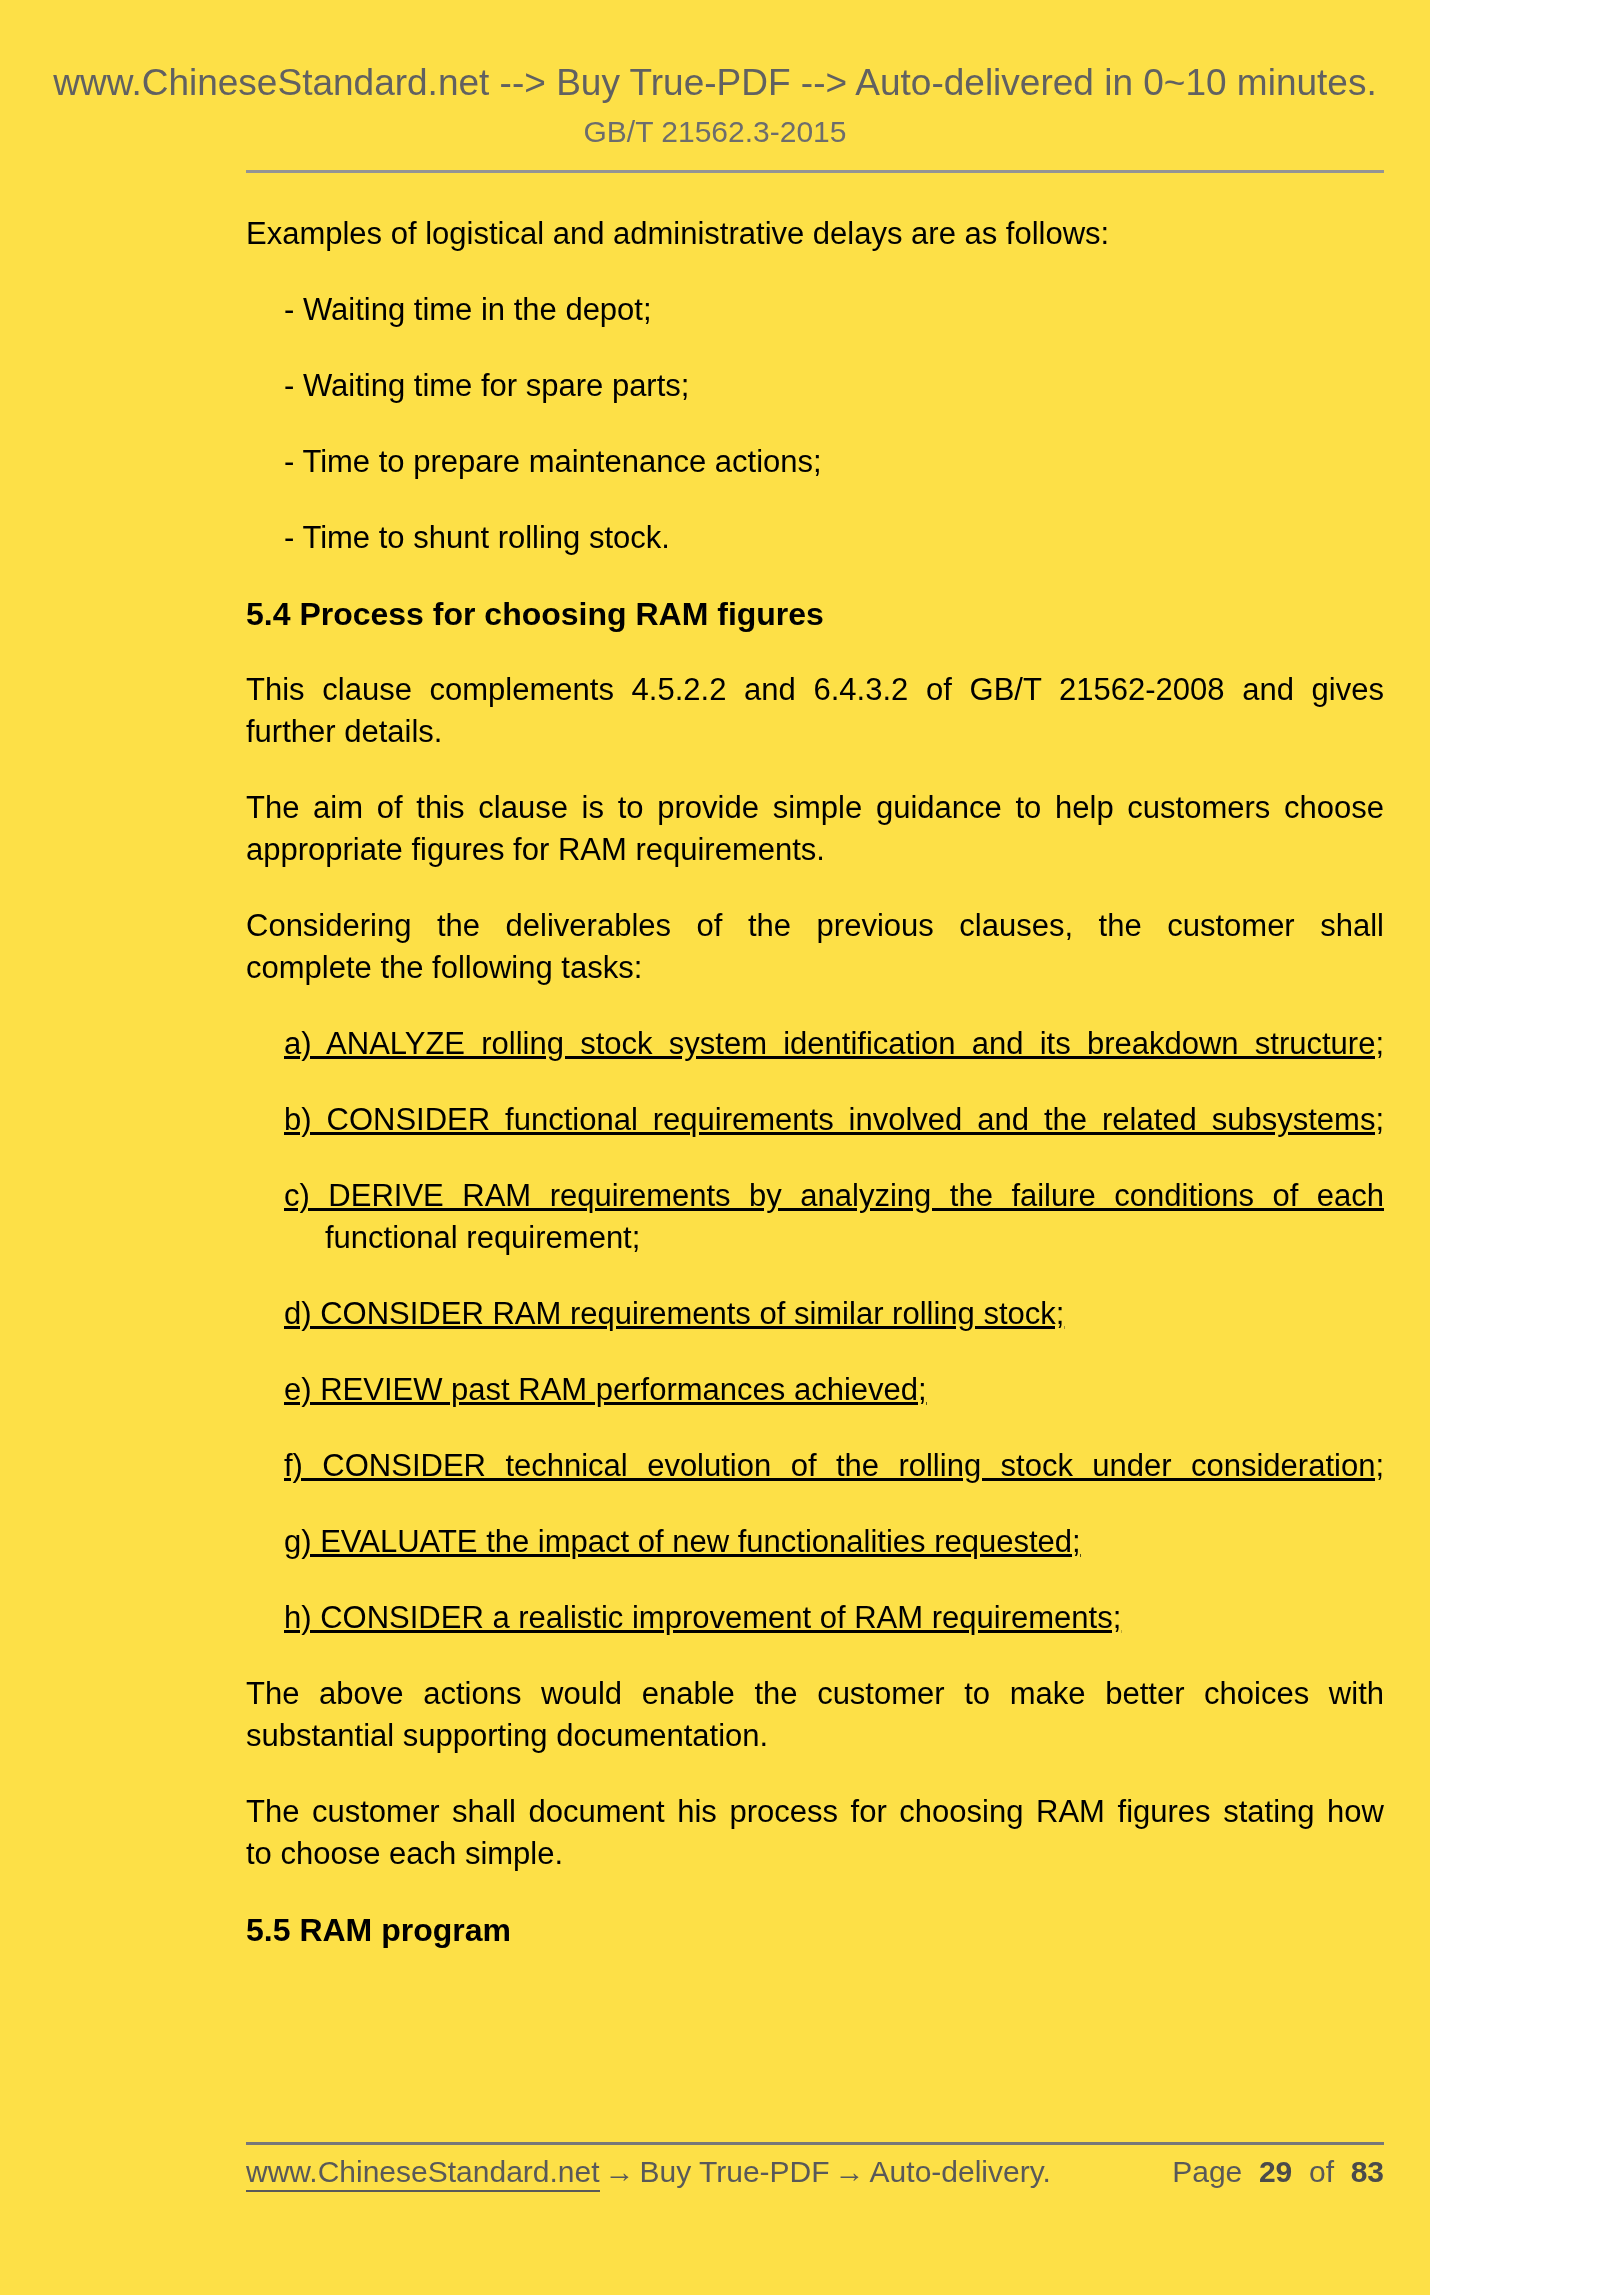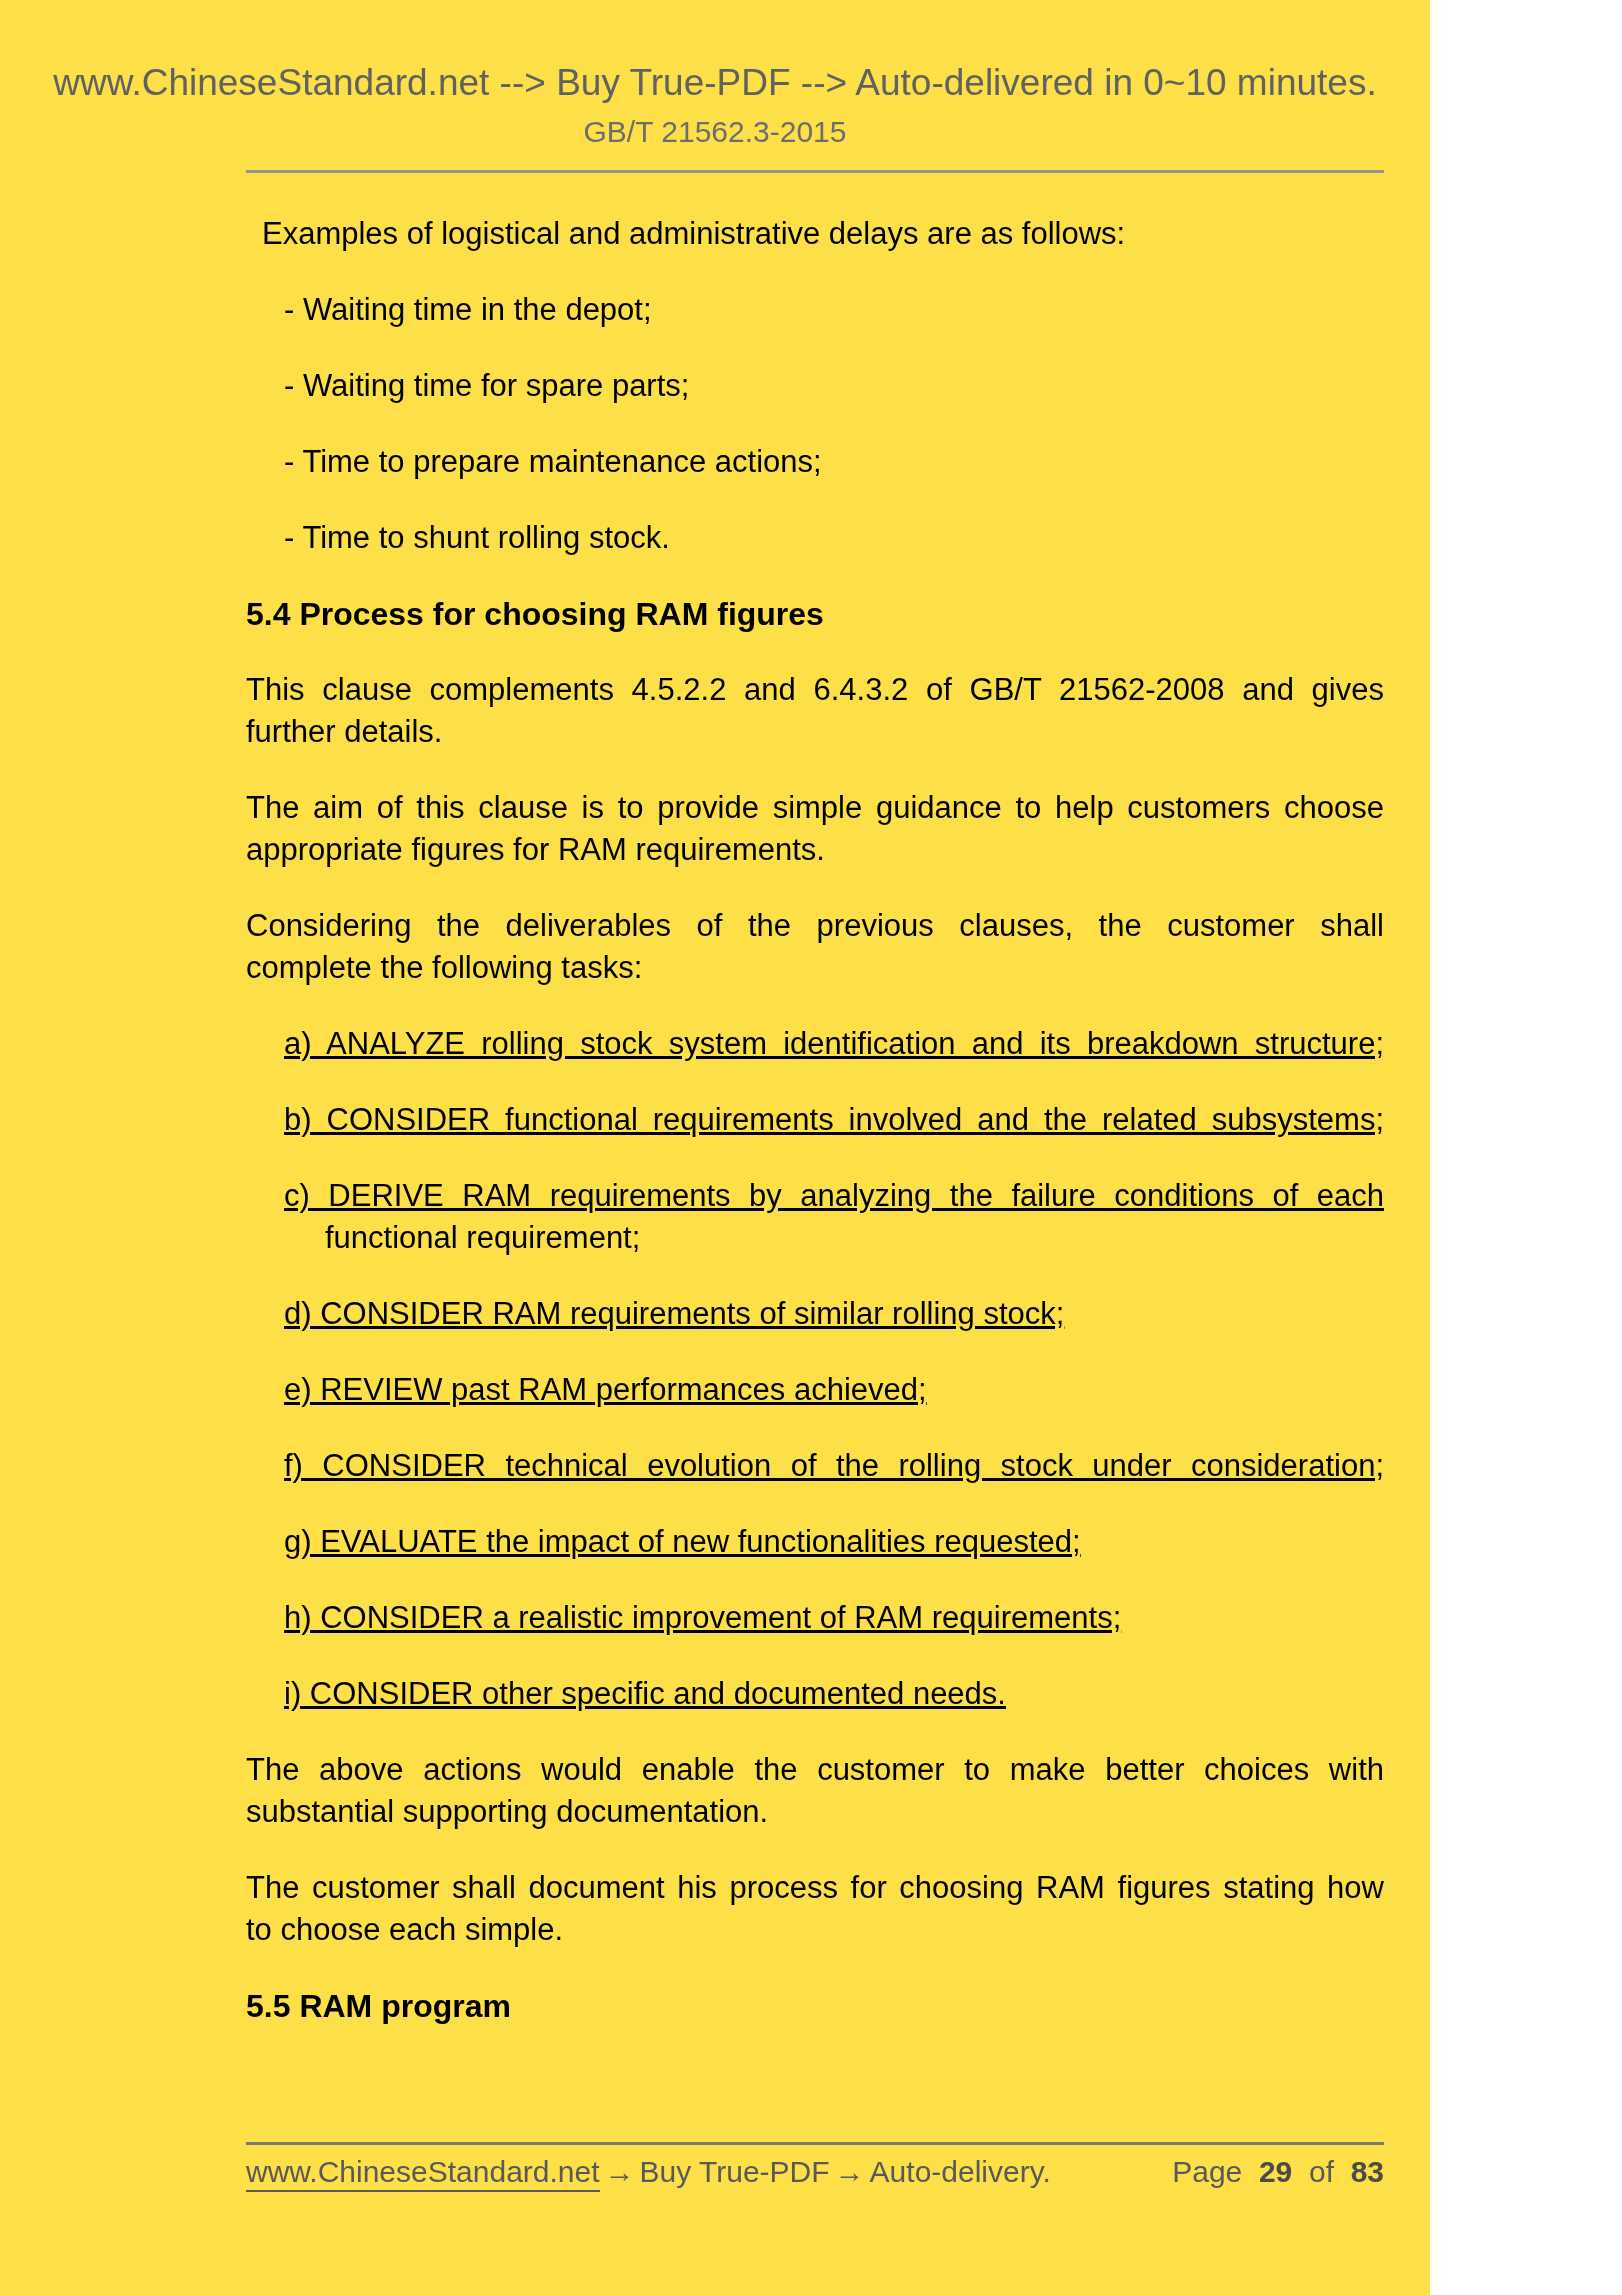--- a/index.html
+++ b/index.html
@@ -26,21 +26,21 @@
     position:absolute;top:170px;left:246px;width:1138px;height:2.5px;
     background:#949494;border:none;margin:0;
   }
   
   .content{
     position:absolute;top:0;left:246px;width:1138px;
     padding-top:213px;
     font-size:31px;line-height:42px;color:#000000;
   }
   .blk{margin:34px 0 0 0;}
-  .blk:first-child{margin-top:0;margin-left:16px;}
+  .blk:first-child{margin-top:0;}
   .h-bold{font-weight:bold;font-size:32px;}
   .jline{display:block;text-align:justify;text-align-last:justify;}
   .pline{display:block;text-align:left;}
   .list-dash{padding-left:38px;}
   .list-letter{padding-left:79px;}
   .list-letter .first{display:block;text-indent:-41px;text-decoration:underline;}
   .list-letter .first.jline{text-align:justify;text-align-last:justify;}
   .list-letter .cont{display:block;text-indent:0;}
   
   .ftr{position:absolute;top:2142px;left:246px;width:1138px;}
@@ -115,23 +115,20 @@
     </p>
     <p class="blk list-letter">
       <span class="first jline">f) CONSIDER technical evolution of the rolling stock under consideration;</span>
     </p>
     <p class="blk list-letter">
       <span class="first">g) EVALUATE the impact of new functionalities requested;</span>
     </p>
     <p class="blk list-letter">
       <span class="first">h) CONSIDER a realistic improvement of RAM requirements;</span>
     </p>
-    <p class="blk list-letter">
-      <span class="first">i) CONSIDER other specific and documented needs.</span>
-    </p>
 
     <p class="blk">
       <span class="jline">The above actions would enable the customer to make better choices with</span>
       <span class="pline">substantial supporting documentation.</span>
     </p>
 
     <p class="blk">
       <span class="jline">The customer shall document his process for choosing RAM figures stating how</span>
       <span class="pline">to choose each simple.</span>
     </p>

